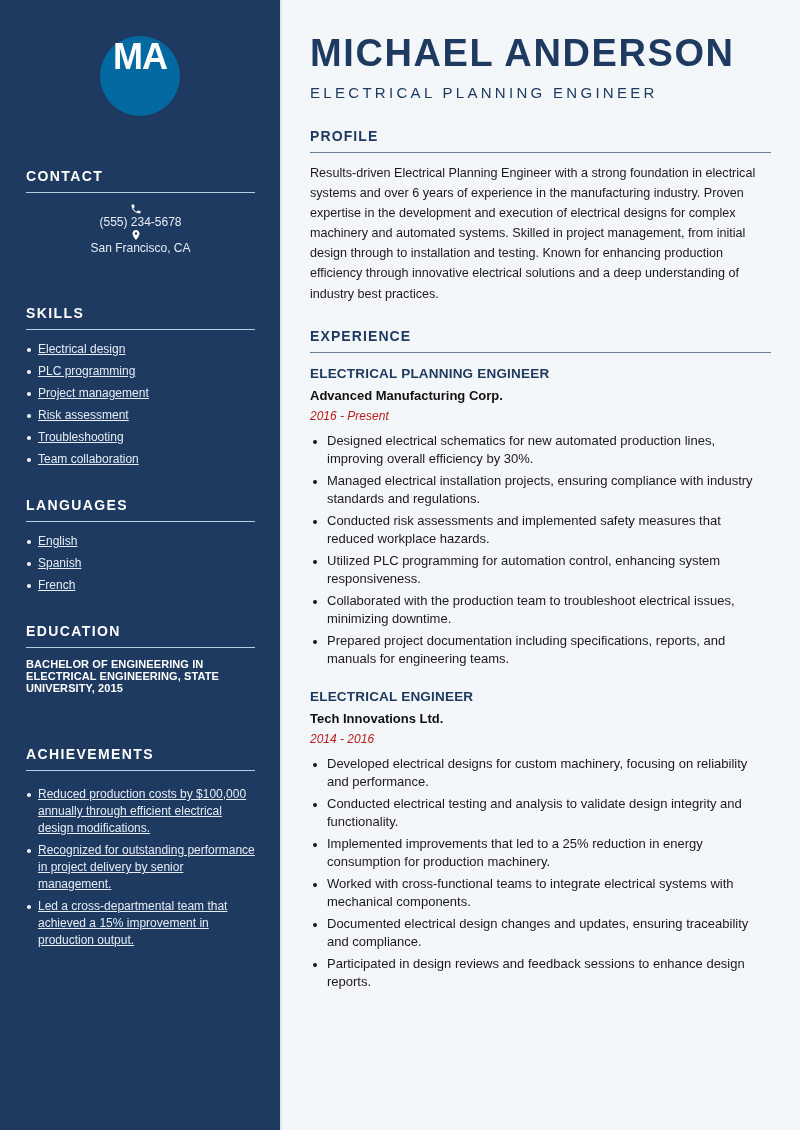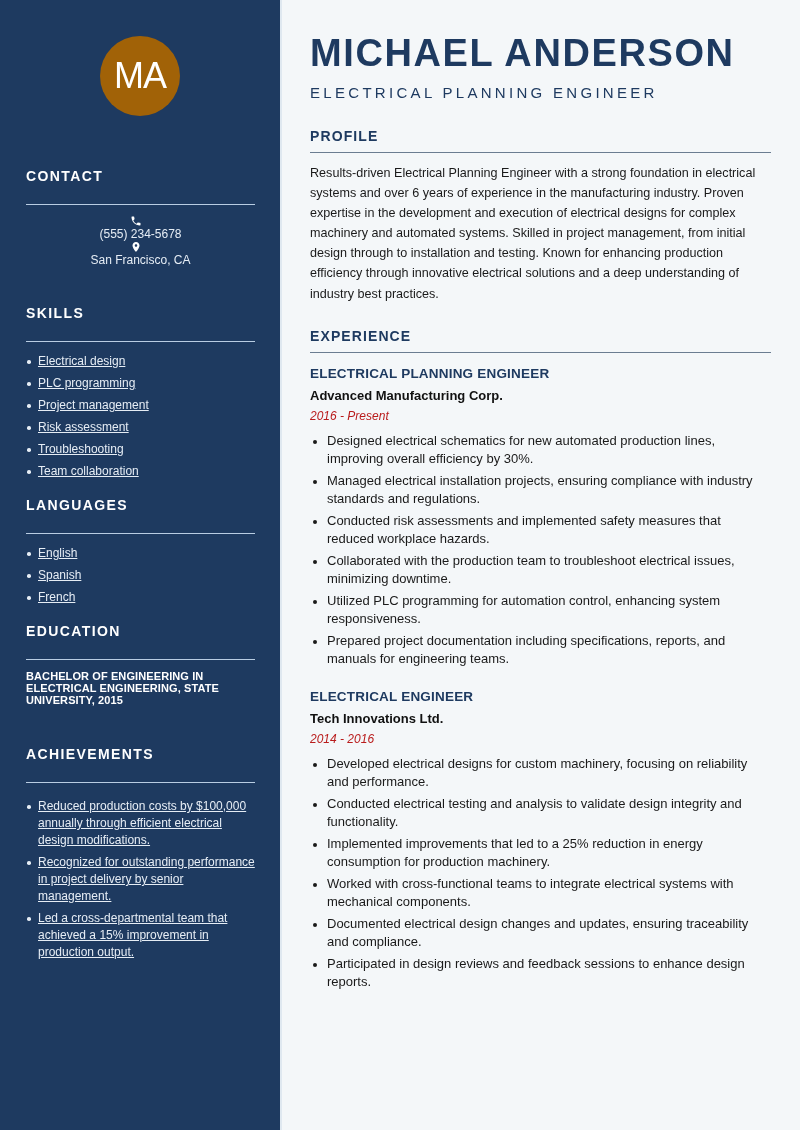--- a/index.html
+++ b/index.html
@@ -17,29 +17,29 @@
     padding: 0 26px;
   }
   .sidebar-border {
     position: absolute; left: 280px; top: 0;
     width: 2px; height: 1130px;
     background: #dfe8f0;
   }
   .avatar {
     position: absolute; left: 100px; top: 36px;
     width: 80px; height: 80px; border-radius: 50%;
-    background: #a16207;
-    display: flex; align-items: center; justify-content: center;
-    font-weight: normal; font-size: 36px; color: #ffffff;
+    background: #0369a1;
+    display: flex; align-items: flex-start; justify-content: center;
+    font-weight: bold; font-size: 36px; color: #ffffff;
     letter-spacing: -1px;
   }
   .side-section { position: absolute; left: 26px; width: 229px; }
   .side-heading {
     font-size: 14px; font-weight: bold; letter-spacing: 1.4px;
-    color: #ffffff; padding-bottom: 20px;
+    color: #ffffff; padding-bottom: 8px;
     border-bottom: 1.5px solid #b9cde3;
   }
   .contact-list { list-style: none; margin-top: 10px; }
   .contact-list li {
     display: flex; align-items: center;
     font-size: 12px; color: #e6edf5; height: 25.5px; flex-direction: column;
   }
   .contact-list .ico { width: 22px; display: flex; align-items: center; }
   .contact-list svg { width: 12px; height: 12px; fill: #ffffff; }
   .bullets { list-style: none; margin-top: 11px; }
@@ -169,22 +169,22 @@
   <h2 class="main-heading" style="top:328px;">EXPERIENCE</h2>
 
   <div class="job" style="top:366px;">
     <div class="job-title">ELECTRICAL PLANNING ENGINEER</div>
     <div class="company">Advanced Manufacturing Corp.</div>
     <div class="dates">2016 - Present</div>
     <ul class="job-bullets">
       <li>Designed electrical schematics for new automated production lines, improving overall efficiency by 30%.</li>
       <li>Managed electrical installation projects, ensuring compliance with industry standards and regulations.</li>
       <li>Conducted risk assessments and implemented safety measures that reduced workplace hazards.</li>
+      <li>Utilized PLC programming for automation control, enhancing system responsiveness.</li>
       <li>Collaborated with the production team to troubleshoot electrical issues, minimizing downtime.</li>
-      <li>Utilized PLC programming for automation control, enhancing system responsiveness.</li>
       <li>Prepared project documentation including specifications, reports, and manuals for engineering teams.</li>
     </ul>
   </div>
 
   <div class="job" style="top:689px;">
     <div class="job-title">ELECTRICAL ENGINEER</div>
     <div class="company">Tech Innovations Ltd.</div>
     <div class="dates">2014 - 2016</div>
     <ul class="job-bullets">
       <li>Developed electrical designs for custom machinery, focusing on reliability and performance.</li>

